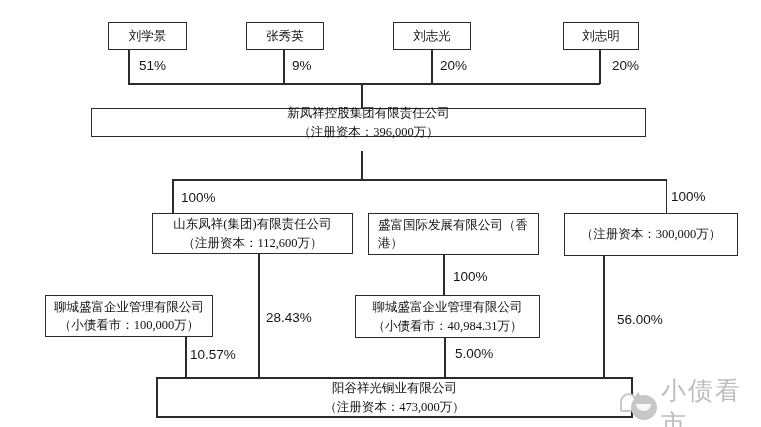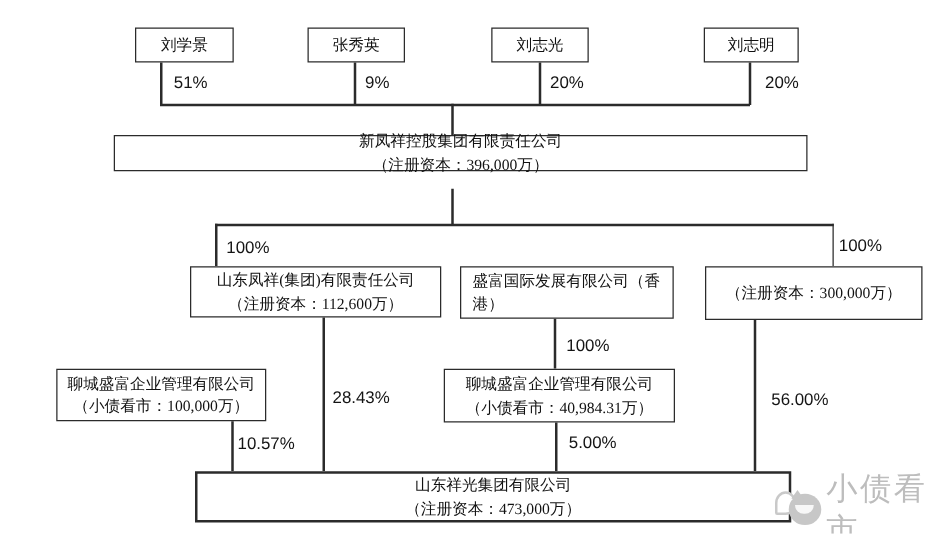--- a/index.html
+++ b/index.html
@@ -116,21 +116,21 @@
   <div class="line v" style="left:258px;top:254px;height:123px;"></div>
   <div class="pct" style="left:266px;top:310px;">28.43%</div>
   <div class="line v" style="left:185px;top:337px;height:40px;"></div>
   <div class="pct" style="left:190px;top:347px;">10.57%</div>
   <div class="line v" style="left:444px;top:338px;height:39px;"></div>
   <div class="pct" style="left:455px;top:346px;">5.00%</div>
   <div class="line v" style="left:603px;top:256px;height:121px;"></div>
   <div class="pct" style="left:617px;top:312px;">56.00%</div>
 
   <div class="box thick" style="left:156px;top:377px;width:477px;height:41px;">
-    <span class="nm">山东祥光集团有限公司</span>
+    <span class="nm">阳谷祥光铜业有限公司</span>
     <span class="cap">（注册资本：473,000万）</span>
   </div>
 
   <div class="wm">
     <div class="wm-logo">
       <div class="wm-bubble"></div>
       <div class="wm-face"></div>
     </div>
     <div class="wm-text">小债看市</div>
   </div>

